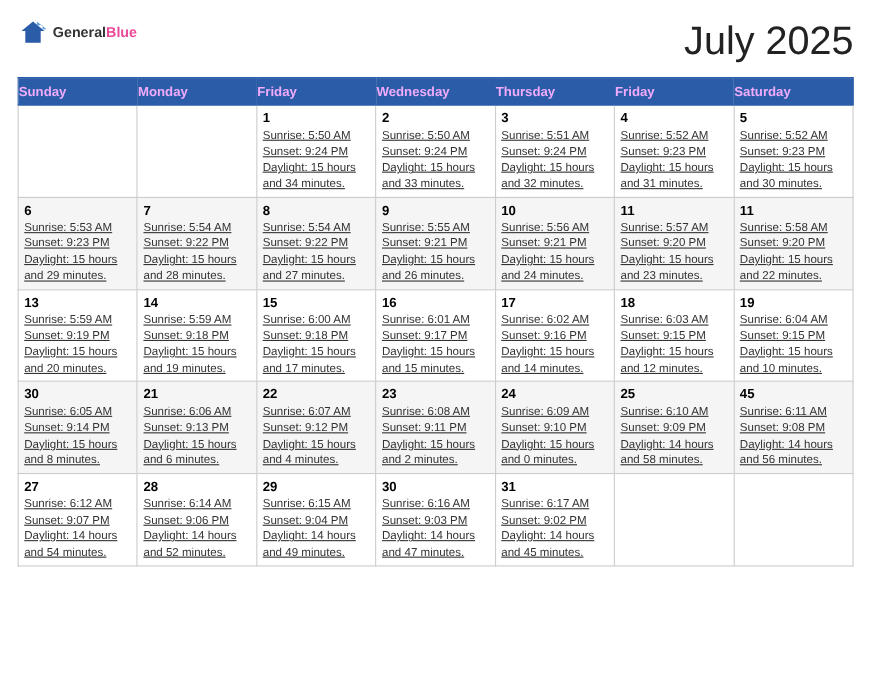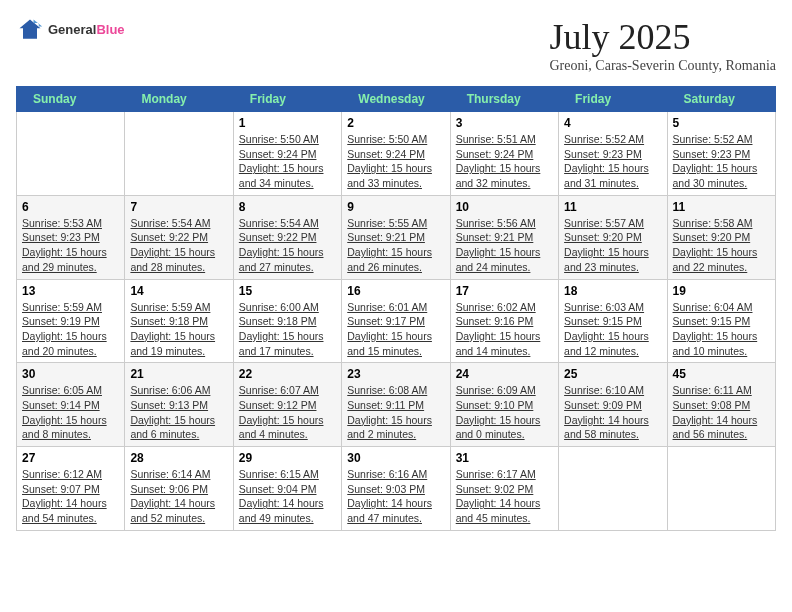--- a/index.html
+++ b/index.html
@@ -34,41 +34,40 @@
     .logo-blue {
       font-size: 13px;
       font-weight: bold;
       color: #ec4899;
     }
     .logo-icon {
       width: 28px;
       height: 28px;
     }
     .title-block {
-      text-align: left;
-      font-family: Liberation Serif, serif;
+      text-align: center;
     }
     .month-title {
       font-size: 36px;
       font-weight: normal;
       color: #222;
     }
     .subtitle {
       font-size: 14px;
       color: #444;
     }
     table {
       width: 100%;
       border-collapse: collapse;
       font-size: 11px;
     }
     thead tr th {
       background-color: #2b5ca8;
-      color: #86efac;
-      padding: 5px 16px;
+      color: #f0abfc;
+      padding: 5px 0;
       text-align: left;
       font-size: 12px;
       font-weight: bold;
       border: 1px solid #2b5ca8;
     }
     tbody tr td {
       border: 1px solid #ccc;
       vertical-align: top;
       padding: 4px 5px;
       height: 80px;
@@ -103,21 +102,20 @@
       <polygon points="16,4 28,14 24,14 24,26 8,26 8,14 4,14" fill="#2b5ca8"></polygon>
       <polygon points="20,4 30,12 26,12 26,8 20,8" fill="#5b9bd5"></polygon>
     </svg>
     <div class="logo-text">
       <span class="logo-general">General</span>
       <span class="logo-blue">Blue</span>
     </div>
   </div>
   <div class="title-block">
     <div class="month-title">July 2025</div>
-    <div class="subtitle">Greoni, Caras-Severin County, Romania</div>
   </div>
 </div>
 
 <table>
   <thead>
     <tr>
     <th>Sunday</th>
         <th>Monday</th>
         <th>Friday</th>
         <th>Wednesday</th>

